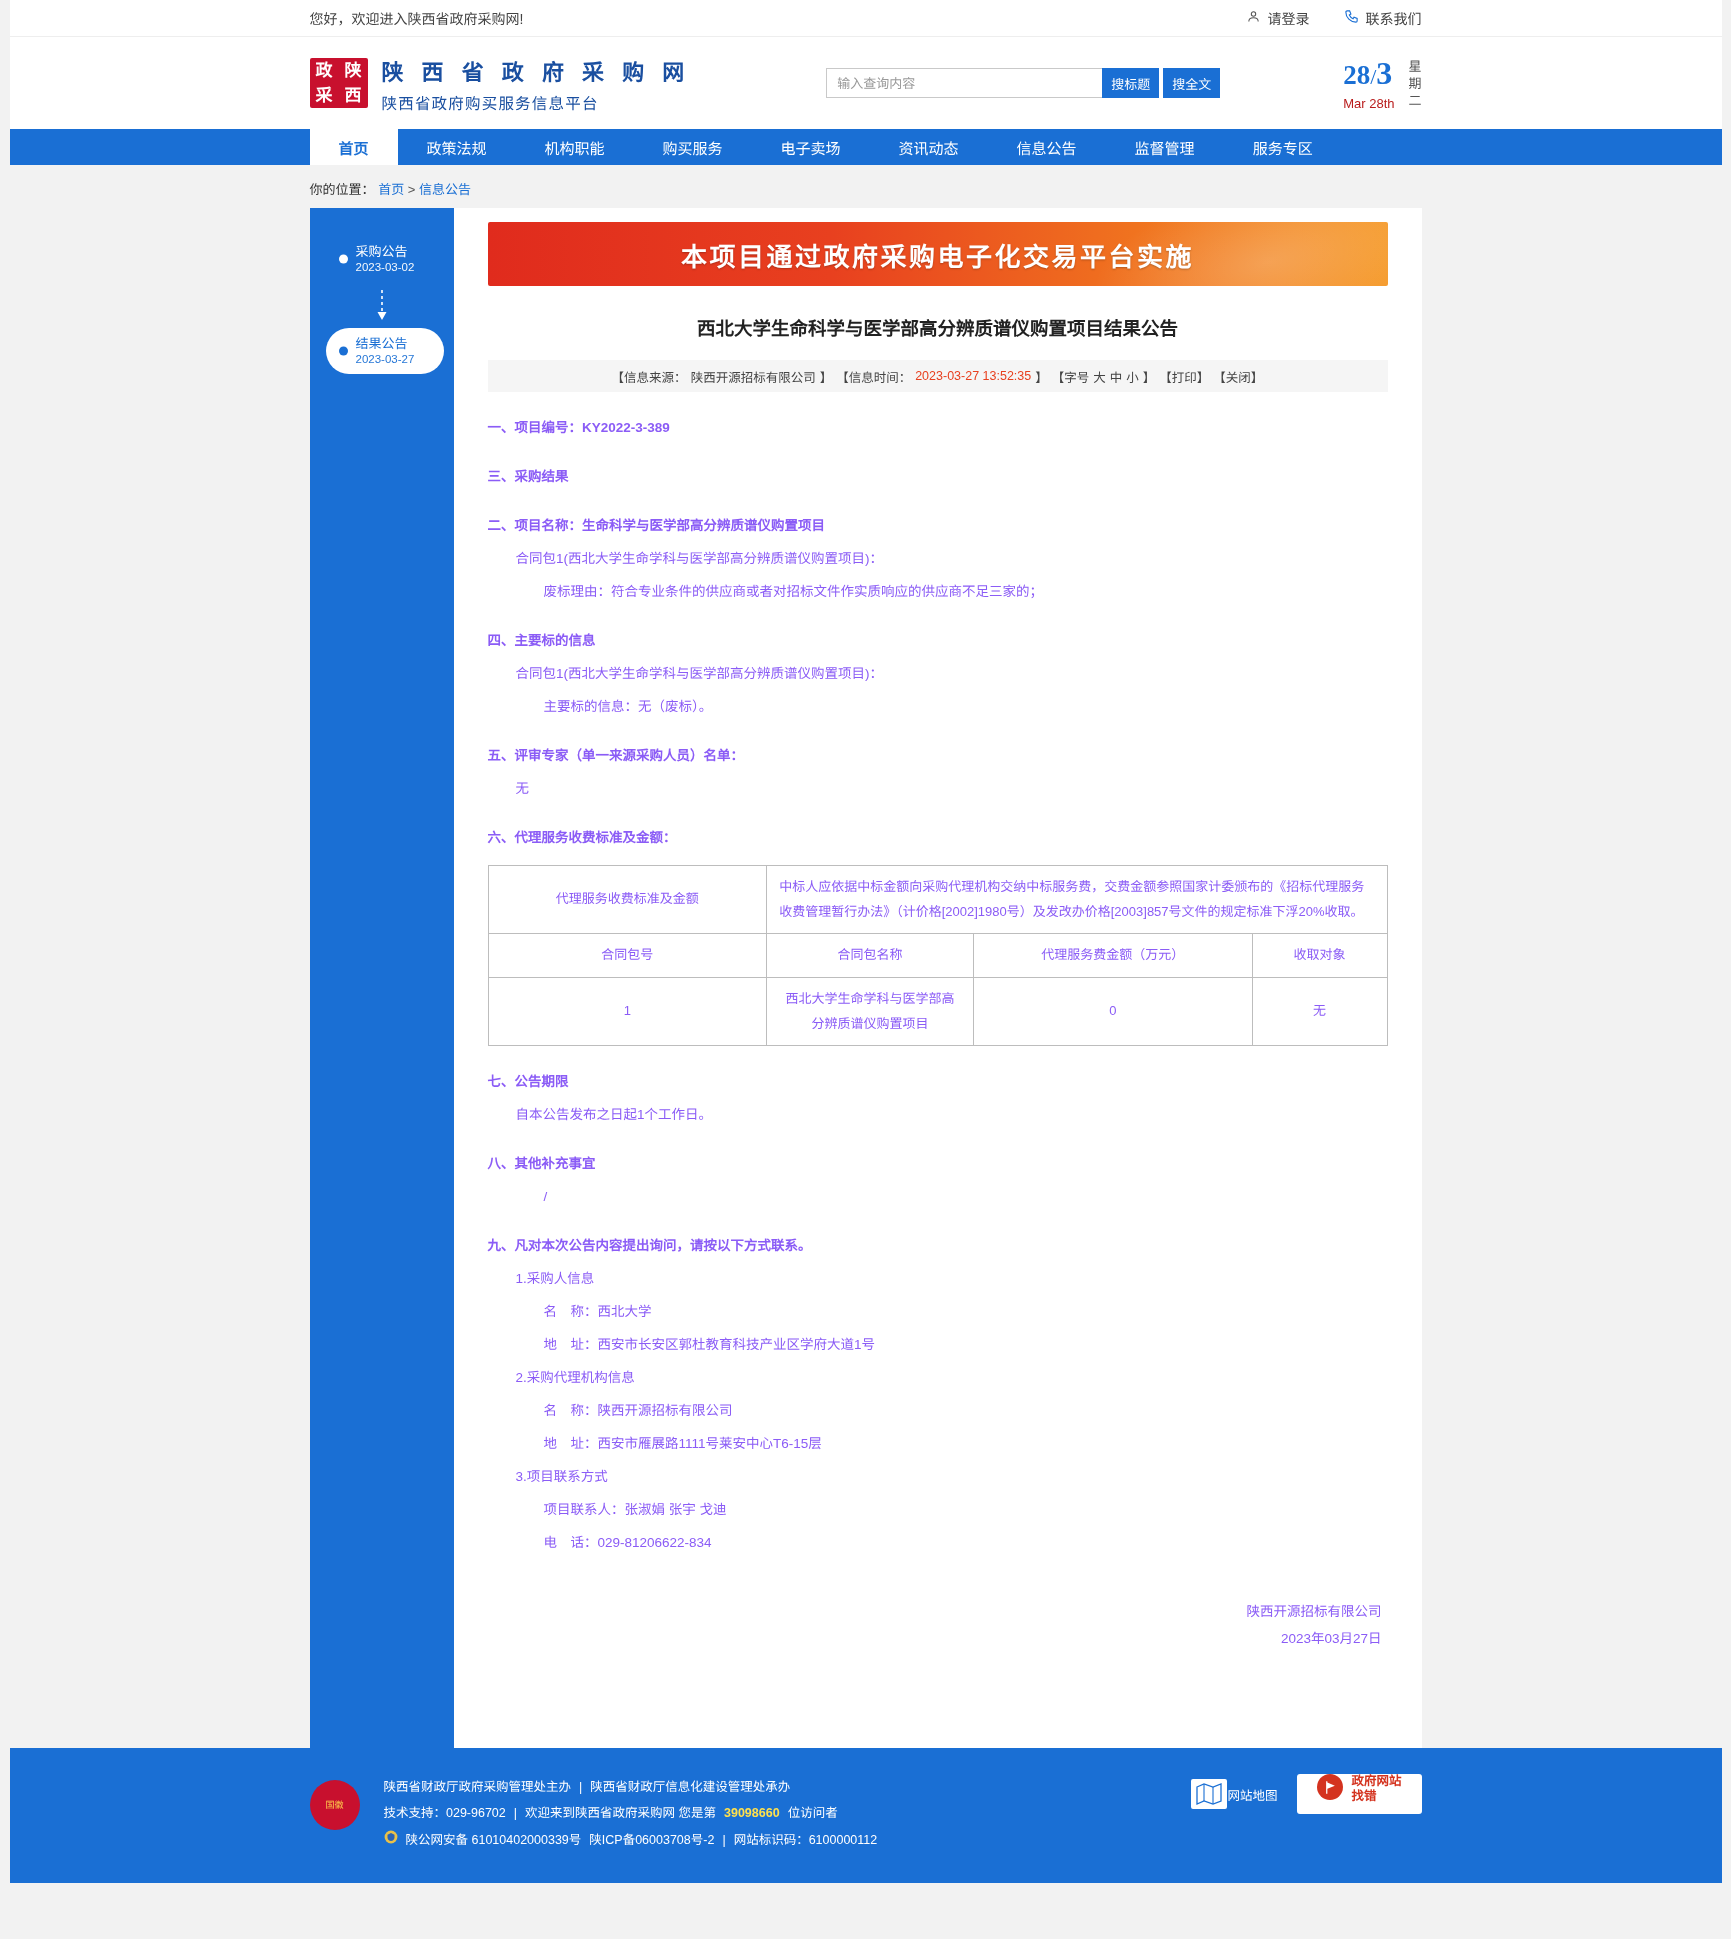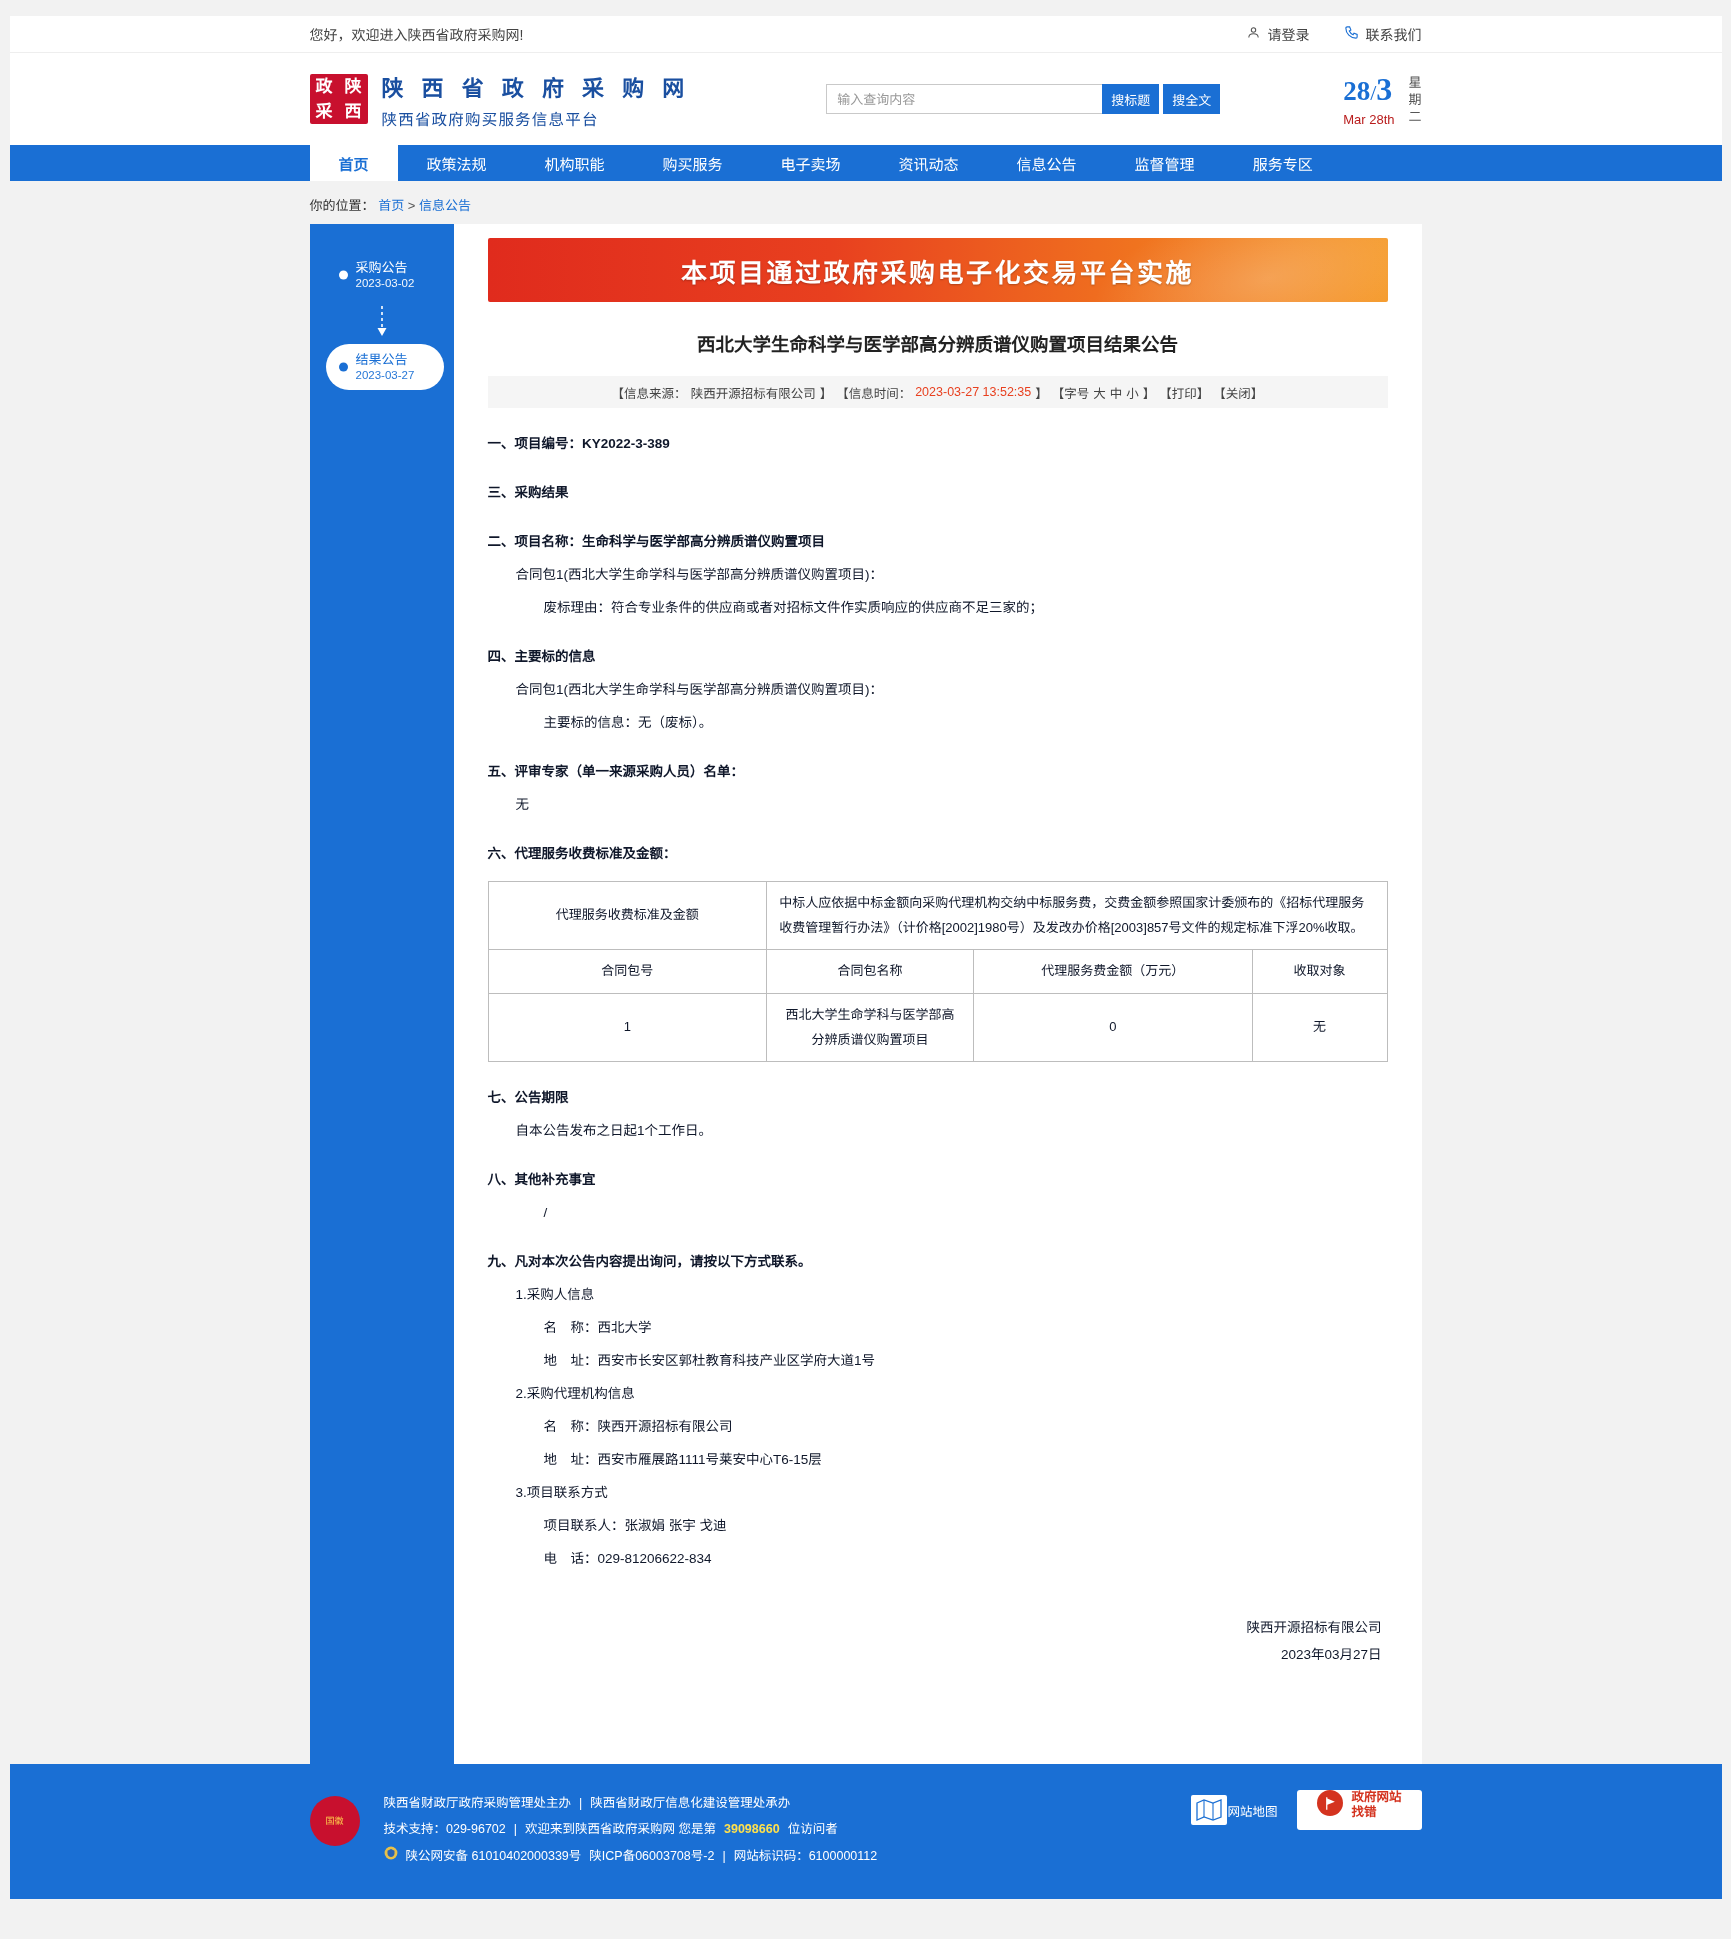--- a/index.html
+++ b/index.html
@@ -5,21 +5,21 @@
 <style>
   * { box-sizing: border-box; }
   html, body {
     margin: 0; padding: 0;
     background: #f2f2f2;
     font-family: "Liberation Sans", "DejaVu Sans", sans-serif;
     color: #333;
   }
   .page {
     width: 1712px;
-    margin: 16px auto;
+    margin: 0 auto;
     background: #fff;
     position: relative;
   }
 
   
   .topbar {
     height: 37px;
     background: #fff;
     border-bottom: 1px solid #eee;
     display: flex;
@@ -237,21 +237,21 @@
     align-items: center;
     justify-content: center;
     font-size: 12.5px;
     color: #444;
     gap: 4px;
     flex-wrap: wrap;
   }
   .meta-bar .time { color: #e8401f; }
   .meta-bar .lnk { cursor: pointer; }
 
-  .doc { font-size: 13.5px; color: #0f172a; line-height: 2.0; }
+  .doc { font-size: 13.5px; color: #8b5cf6; line-height: 2.0; }
   .doc .h { font-weight: bold; margin-top: 22px; }
   .doc .p  { margin-top: 6px; }
   .i1 { padding-left: 28px; }
   .i2 { padding-left: 56px; }
 
   table.fee {
     width: 100%;
     border-collapse: collapse;
     margin-top: 14px;
     font-size: 13px;

